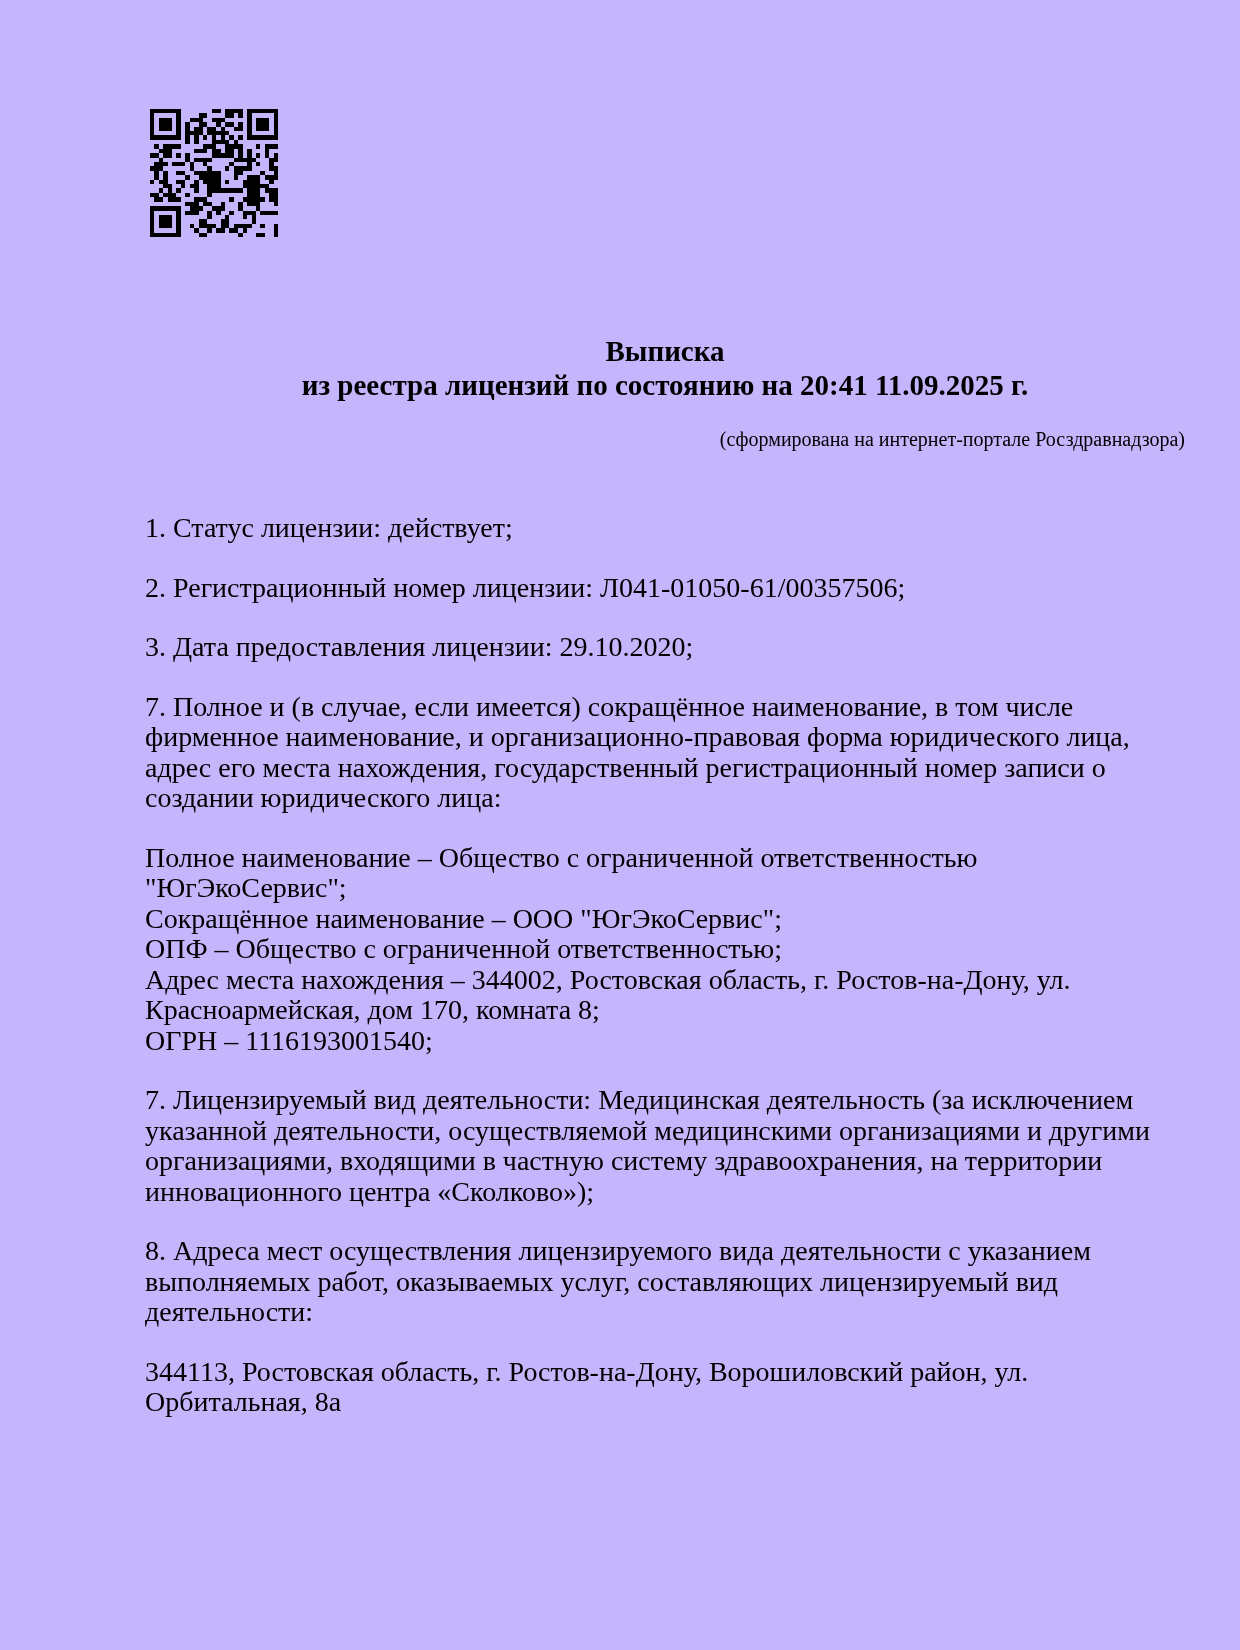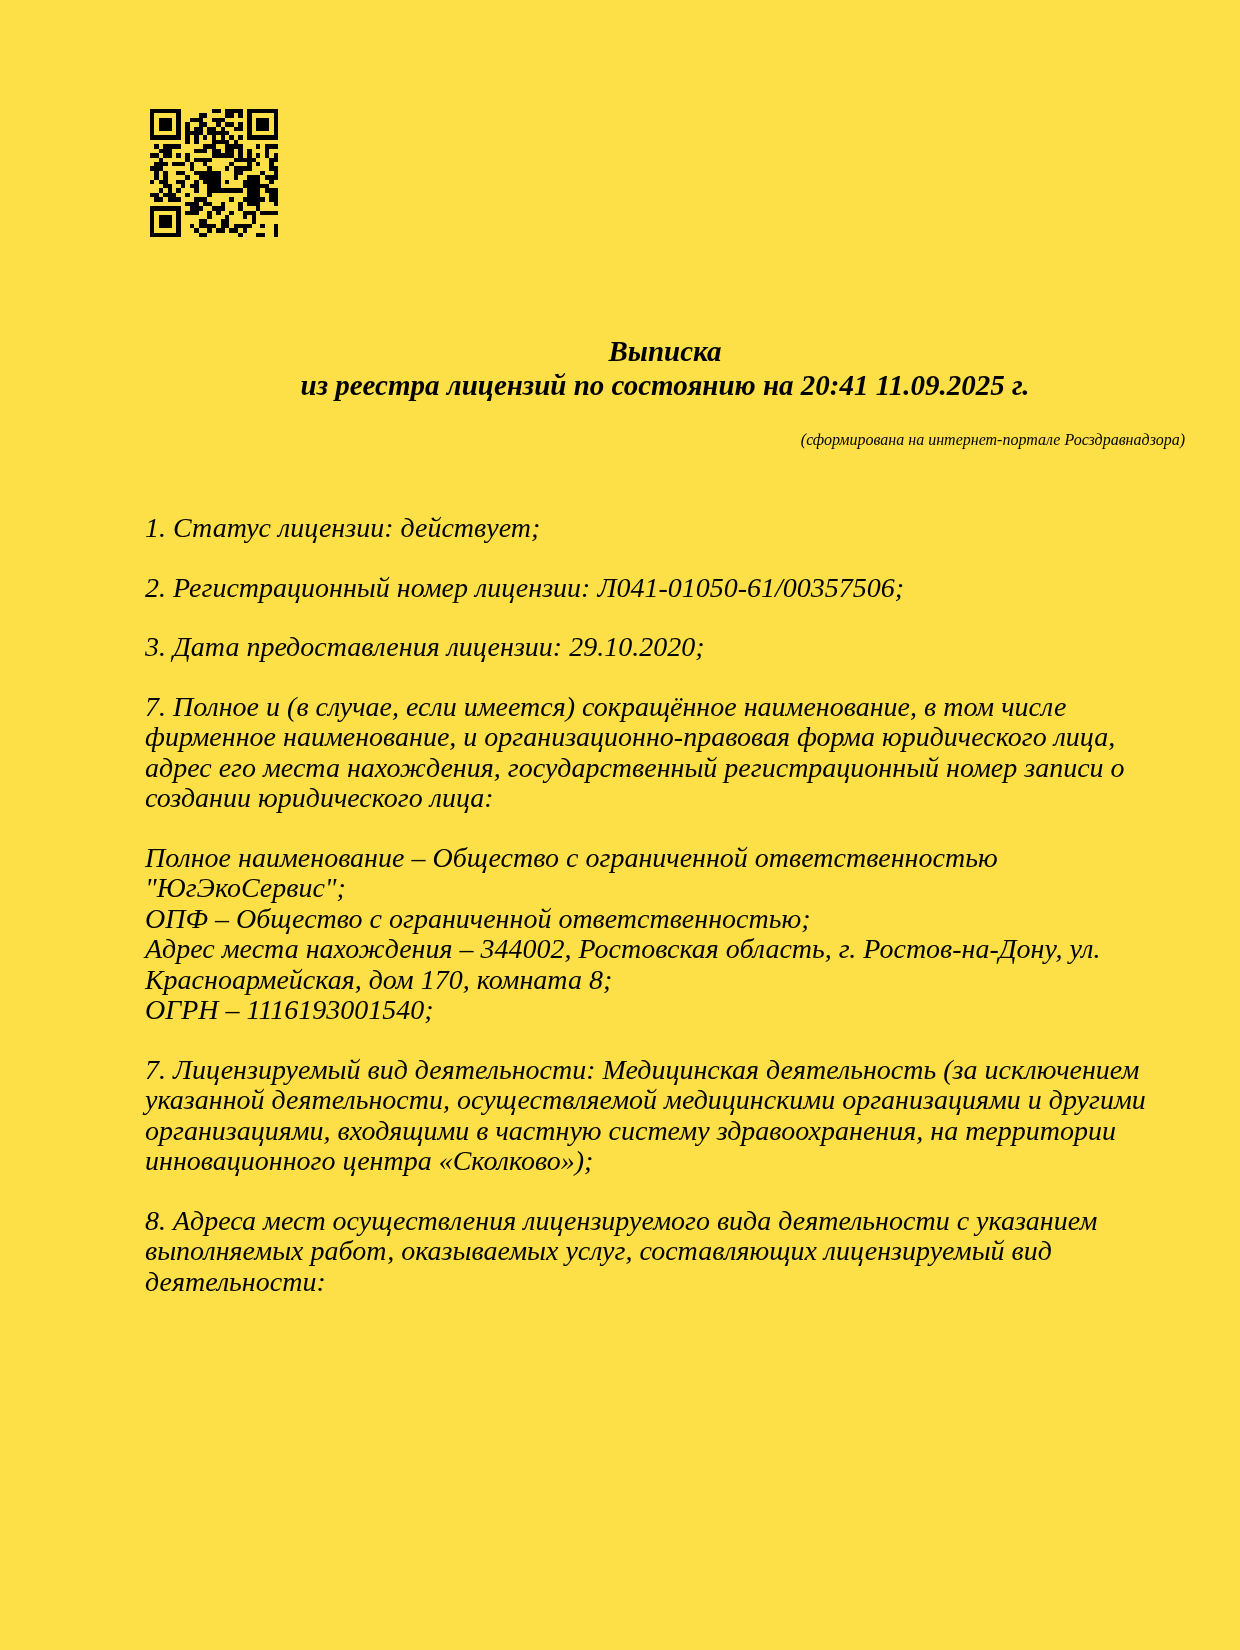--- a/index.html
+++ b/index.html
@@ -7,24 +7,23 @@
   body {
     width: 1240px;
     height: 1650px;
     font-family: "Liberation Serif", "DejaVu Serif", serif;
     color: #000000;
   }
   .page {
     position: relative;
     width: 1240px;
     height: 1650px;
-    background: #fde047;
+    background: #c4b5fd;
     padding: 109px 55px 0 145px;
     overflow: hidden;
-    font-style: italic;
   }
   .qr {
     width: 128px;
     height: 128px;
     margin-left: 5px;
   }
   .qr svg {
     display: block;
     width: 128px;
     height: 128px;
@@ -35,21 +34,21 @@
     margin-top: 97px;
     text-align: center;
     font-weight: bold;
     font-size: 29px;
     line-height: 34px;
     letter-spacing: 0;
   }
   .subtitle {
     margin-top: 24px;
     text-align: right;
-    font-size: 16px;
+    font-size: 20px;
     line-height: 27px;
   }
   .content {
     margin-top: 60px;
     font-size: 28px;
     line-height: 30.5px;
   }
   .para + .para { margin-top: 29px; }
   .line { white-space: normal; }
 </style>
@@ -487,25 +486,29 @@
         <div class="line">2. Регистрационный номер лицензии: Л041-01050-61/00357506;</div>
       </div>
       <div class="para">
         <div class="line">3. Дата предоставления лицензии: 29.10.2020;</div>
       </div>
       <div class="para">
         <div class="line">7. Полное и (в случае, если имеется) сокращённое наименование, в том числе фирменное наименование, и организационно-правовая форма юридического лица, адрес его места нахождения, государственный регистрационный номер записи о создании юридического лица:</div>
       </div>
       <div class="para">
         <div class="line">Полное наименование – Общество с ограниченной ответственностью "ЮгЭкоСервис";</div>
+        <div class="line">Сокращённое наименование – ООО "ЮгЭкоСервис";</div>
         <div class="line">ОПФ – Общество с ограниченной ответственностью;</div>
         <div class="line">Адрес места нахождения – 344002, Ростовская область, г. Ростов-на-Дону, ул. Красноармейская, дом 170, комната 8;</div>
         <div class="line">ОГРН – 1116193001540;</div>
       </div>
       <div class="para">
         <div class="line">7. Лицензируемый вид деятельности: Медицинская деятельность (за исключением указанной деятельности, осуществляемой медицинскими организациями и другими организациями, входящими в частную систему здравоохранения, на территории инновационного центра «Сколково»);</div>
       </div>
       <div class="para">
         <div class="line">8. Адреса мест осуществления лицензируемого вида деятельности с указанием выполняемых работ, оказываемых услуг, составляющих лицензируемый вид деятельности:</div>
       </div>
+      <div class="para">
+        <div class="line">344113, Ростовская область, г. Ростов-на-Дону, Ворошиловский район, ул. Орбитальная, 8а</div>
+      </div>
     </div>
 
 </div>
 
 </body></html>

